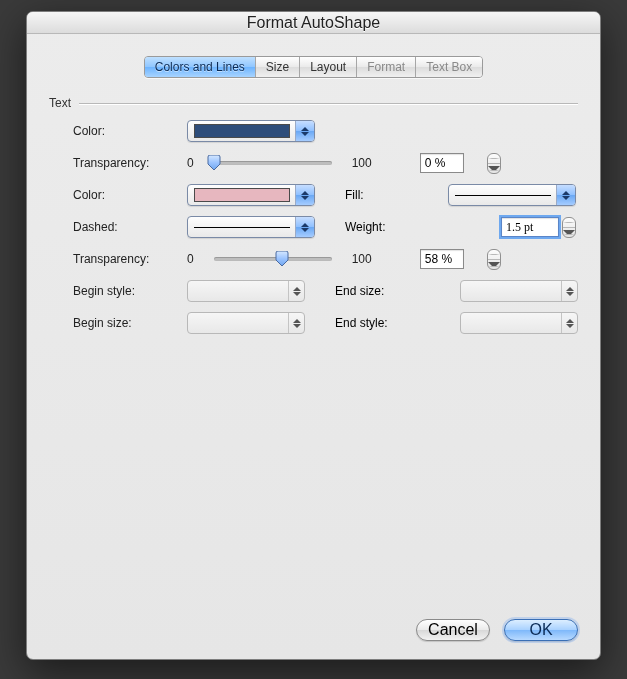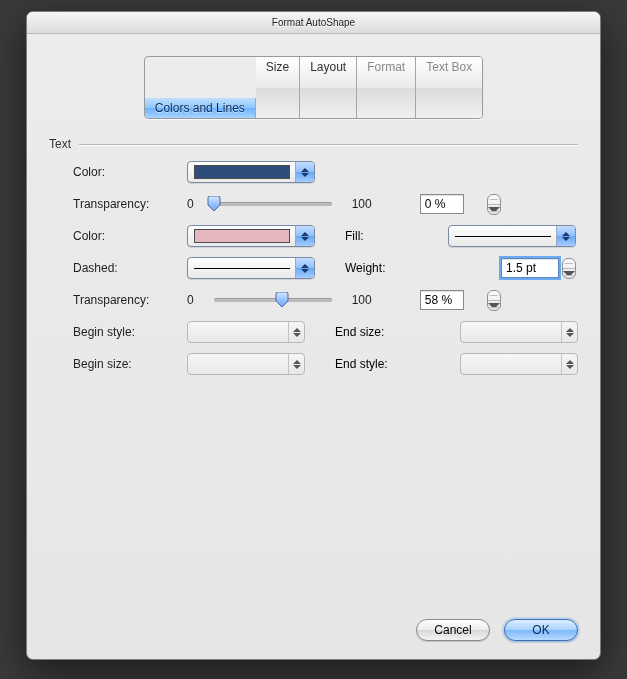--- a/index.html
+++ b/index.html
@@ -23,21 +23,21 @@
     background: linear-gradient(#ececec, #e6e6e6);
     border: 1px solid #7d7d7d;
     border-radius: 7px;
     box-shadow: 0 12px 40px rgba(0,0,0,0.55);
     overflow: hidden;
   }
   .titlebar {
     height: 22px;
     line-height: 22px;
     text-align: center;
-    font-size: 10px;
+    font-size: 16px;
     color: #222;
     background: linear-gradient(#f6f6f6, #dcdcdc);
     border-bottom: 1px solid #b8b8b8;
     text-shadow: 0 1px 0 #fff;
   }
   .content {
     padding: 16px 22px 0 22px;
   }
   .tabbar {
     display: flex;
@@ -58,21 +58,20 @@
     background: linear-gradient(#ffffff,#eaeaea 50%,#dcdcdc 51%,#f0f0f0);
     border-right: 1px solid #a6a6a6;
     color: #333;
     cursor: default;
   }
   .tab:last-child { border-right: none; }
   .tab.active {
     background: linear-gradient(#bfe0ff,#8fc6ff 50%,#6db4ff 51%,#a8d4ff);
     color: #0a2a55;
     text-shadow: 0 1px 0 rgba(255,255,255,0.5);
-    margin-top: 41px;
   }
   .tab.disabled { color: #8a8a8a; }
 
   .groupheader {
     display: flex;
     align-items: center;
     gap: 8px;
     margin: 8px 0 10px 0;
     color: #333;
   }
@@ -166,20 +165,21 @@
     background: #fff;
     font-size: 12px;
     padding: 2px 4px;
     text-align: left;
     box-shadow: inset 0 1px 1px rgba(0,0,0,0.12);
   }
   .textbox.focus {
     outline: 2px solid #6ea8ef;
     outline-offset: 0;
     border-color:#5a85c8;
+    font-family:Liberation Serif, serif;
   }
   .stepper {
     display:flex; flex-direction:column;
     width:14px; height:21px;
     border:1px solid #909090;
     border-radius:6px;
     overflow:hidden;
     margin-left:3px;
     background: linear-gradient(#fcfcfc,#e4e4e4);
   }
@@ -208,21 +208,21 @@
     right: 22px;
     bottom: 18px;
     display:flex; gap:14px;
   }
   .btn {
     min-width: 74px;
     height: 22px;
     border-radius: 11px;
     border: 1px solid #8a8a8a;
     background: linear-gradient(#ffffff,#eaeaea 50%,#d8d8d8 51%,#f2f2f2);
-    font-size: 12px;
+    font-size: 16px;
     display:flex; align-items:center; justify-content:center;
     box-shadow: 0 1px 1px rgba(0,0,0,0.15);
     cursor: default;
   }
   .btn.default {
     border-color:#3a6fb5;
     background: linear-gradient(#dceeff,#a8d1ff 50%,#7eb8fa 51%,#b8daff);
     color:#0a2a55;
     box-shadow: 0 0 0 2px rgba(120,170,240,0.35), 0 1px 1px rgba(0,0,0,0.15);
   }

